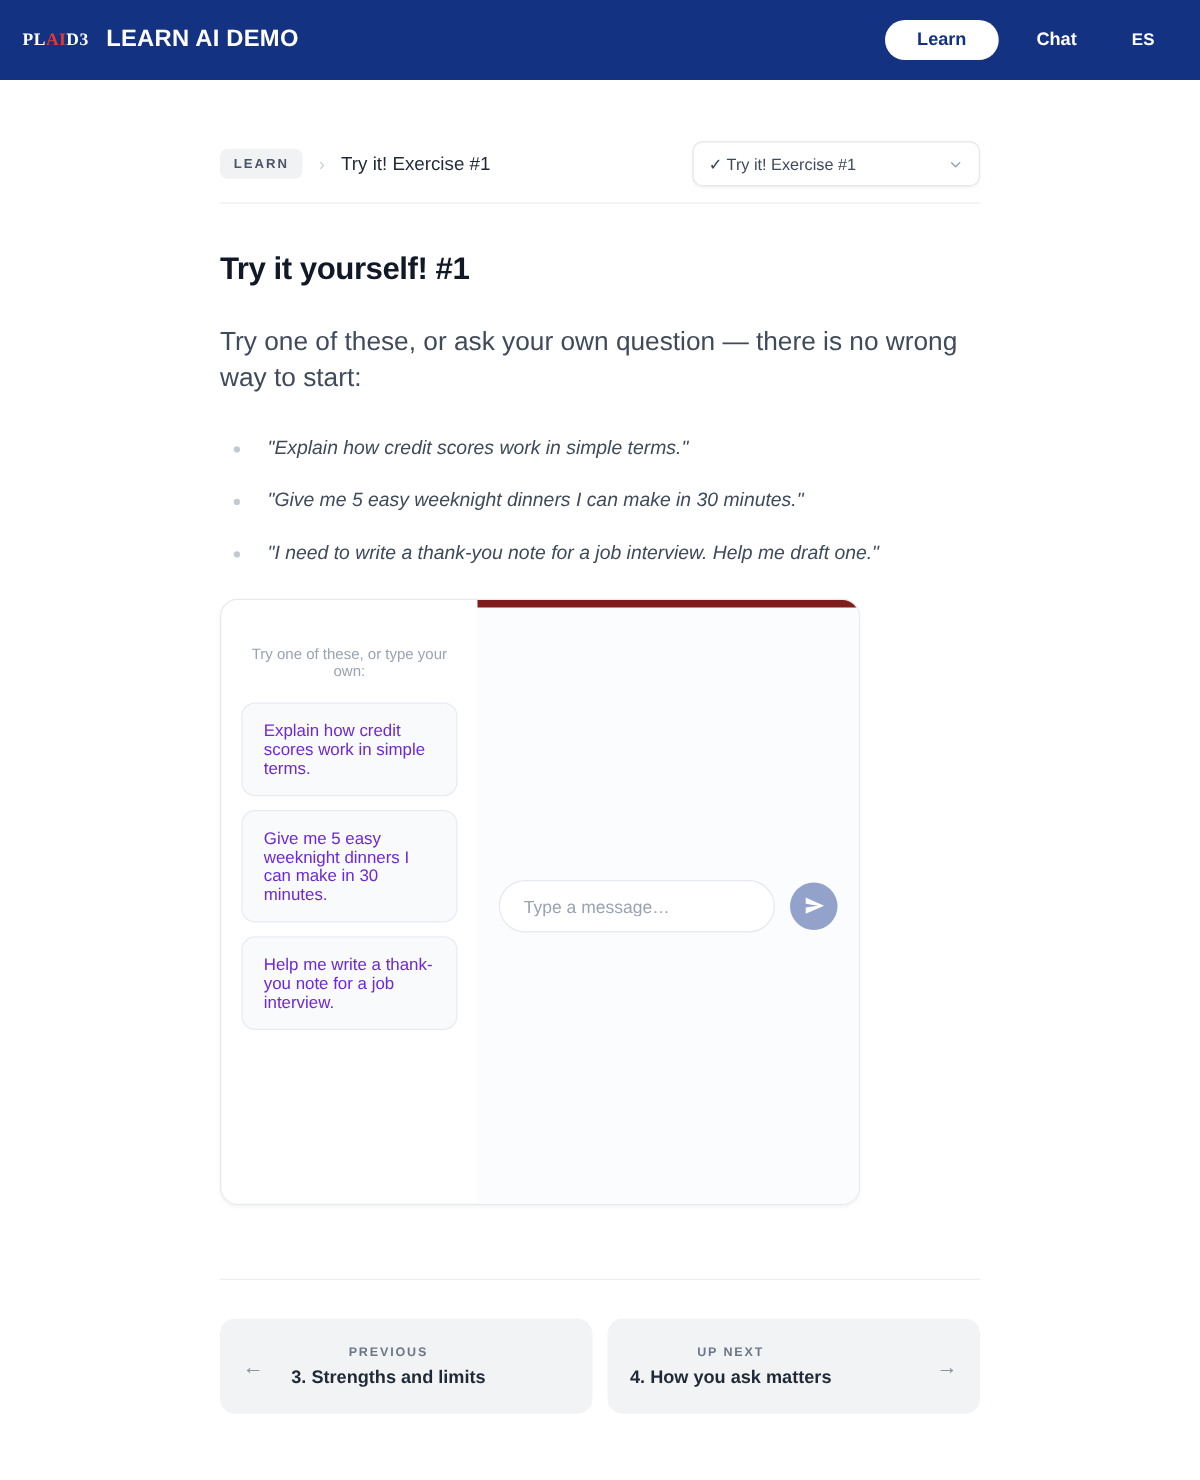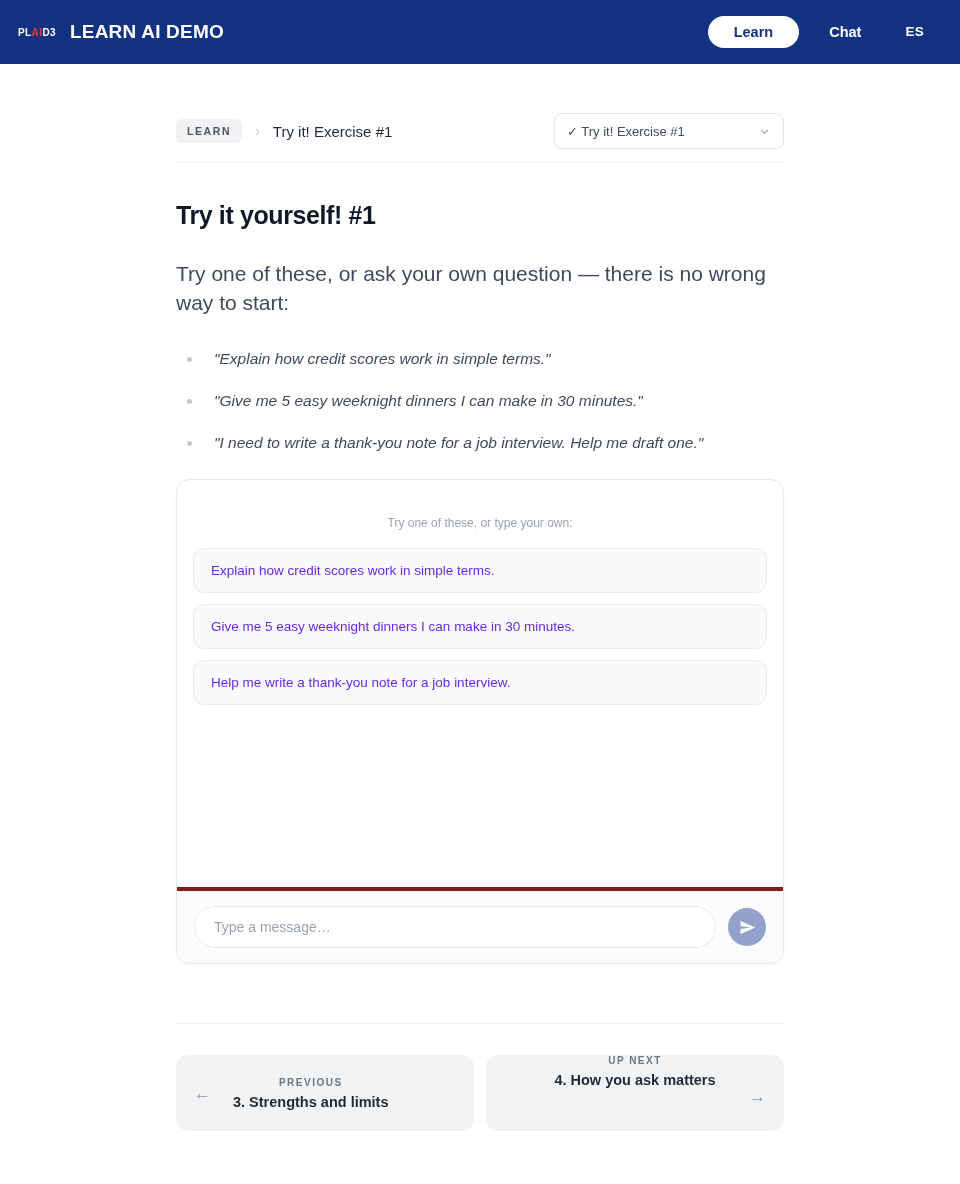--- a/index.html
+++ b/index.html
@@ -21,25 +21,25 @@
     align-items: center;
     padding: 0 22px 0 18px;
     position: relative;
   }
   .brand {
     display: flex;
     align-items: center;
     gap: 14px;
   }
   .logo-mark {
-    font-size: 10px;
+    font-size: 14px;
     font-weight: bold;
     letter-spacing: 0.4px;
     color: #ffffff;
-    font-family: Liberation Sans, sans-serif;
+    font-family: Liberation Serif, serif;
     line-height: 1;
     padding-top: 2px;
   }
   .logo-mark .ai { color: #e23b34; }
   .brand-title {
     color: #ffffff;
     font-size: 19px;
     font-weight: bold;
     letter-spacing: 0.2px;
   }
@@ -179,28 +179,28 @@
     top: 13px;
     width: 5px;
     height: 5px;
     border-radius: 50%;
     background: #c3c9d2;
   }
 
   
   .chatcard {
     margin-top: 22px;
-    width: 608px;
+    width: 512px;
     height: 485px;
     background: #ffffff;
     border: 1px solid #e7eaef;
     border-radius: 14px;
     box-shadow: 0 1px 3px rgba(16,24,40,0.05);
     display: flex;
-    flex-direction: column;
+    flex-direction: row;
     overflow: hidden;
   }
   .chatbody {
     flex: 1 1 auto;
     padding: 36px 16px 0 16px;
   }
   .chat-hint {
     text-align: center;
     font-size: 12px;
     color: #9aa3b2;
@@ -211,21 +211,21 @@
     border: 1px solid #e8ecf2;
     border-radius: 11px;
     padding: 14px 17px;
     font-size: 13.5px;
     color: #6d28d9;
     margin-bottom: 11px;
     cursor: pointer;
   }
   .composer {
     flex: 0 0 auto;
-    border-top: 4px solid #7f1d1d;
+    border-top: 6px solid #7f1d1d;
     background: #fbfcfe;
     padding: 15px 17px;
     display: flex;
     align-items: center;
     gap: 12px;
   }
   .msg-input {
     flex: 1 1 auto;
     height: 42px;
     background: #ffffff;
@@ -267,21 +267,21 @@
   .navcard {
     background: #f2f3f5;
     border-radius: 12px;
     height: 76px;
     display: flex;
     align-items: center;
     padding: 0 18px;
     cursor: pointer;
   }
   .navcard.prev { width: 298px; }
-  .navcard.next { width: 298px; flex-direction: column; }
+  .navcard.next { width: 298px; }
   .arrow {
     color: #8b94a3;
     font-size: 17px;
     line-height: 1;
     flex: 0 0 auto;
   }
   .navtext-prev { margin-left: 22px; }
   .navtext-next { margin-left: 0; }
   .eyebrow {
     font-size: 10px;

